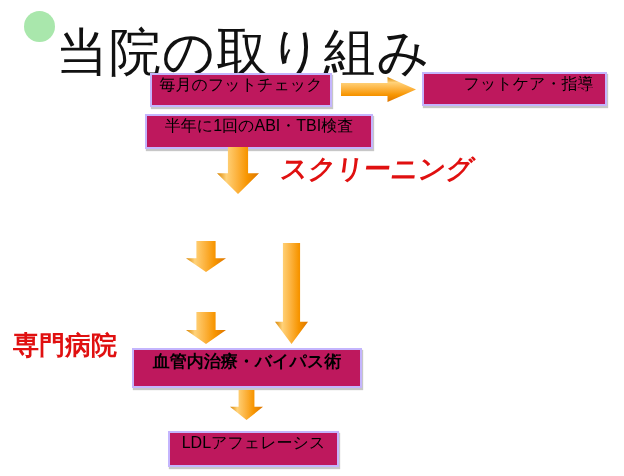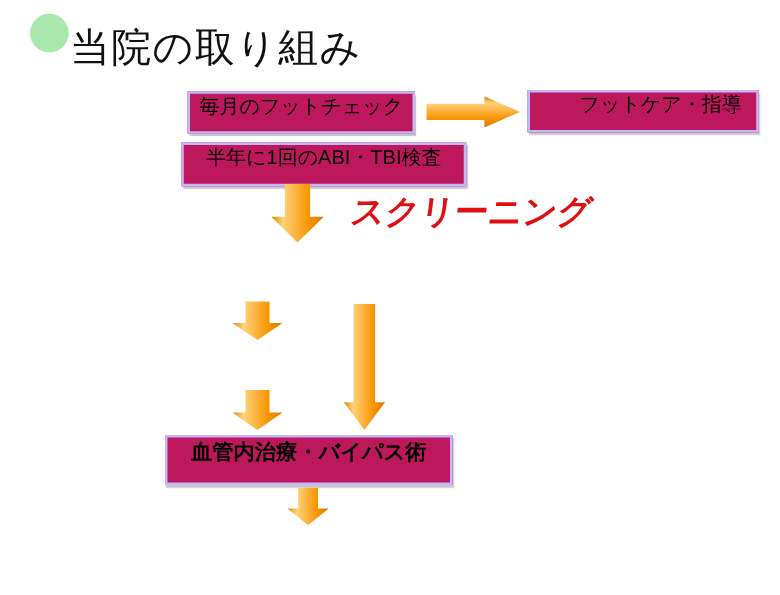--- a/index.html
+++ b/index.html
@@ -6,21 +6,21 @@
   .slide{
     position:relative;width:624px;height:476px;background:#ffffff;overflow:hidden;
     font-family:"Liberation Sans","DejaVu Sans",sans-serif;color:#000;
   }
   
   .bullet{
     position:absolute;left:24px;top:11px;width:31px;height:31px;border-radius:50%;
     background:#a9e7ac;
   }
   .title{
-    position:absolute;left:56px;top:-7px;font-size:32px;line-height:48px;
+    position:absolute;left:56px;top:-7px;font-size:52px;line-height:48px;
     color:#111;letter-spacing:1px;white-space:nowrap;font-weight:400;
   }
   
   .fbox{
     position:absolute;background:#be185d;border:2px solid #c4b5fd;
     display:flex;align-items:flex-start;justify-content:center;
     font-size:16px;white-space:nowrap;box-shadow:1px 2px 1px rgba(0,0,0,0.22);
   }
   #box-monthly {left:150px;top:73px; width:178px;height:30px;}
   #box-footcare{left:422px;top:72px; width:153px;height:30px;padding-left:28px;}
@@ -75,22 +75,26 @@
   <div class="red-label" id="screening">スクリーニング</div>
 
 
   <div class="arrow arrow-down short" id="arrow-echo-drug"></div>
   <div class="arrow arrow-down long" id="arrow-long"></div>
 
 
   <div class="arrow arrow-down short" id="arrow-drug-endo"></div>
 
   <div class="red-label" id="referral">
+    <div>専門病院</div>
   </div>
 
   <div class="fbox" id="box-endo">
     <span>血管内治療・バイパス術</span>
   </div>
 
   <div class="arrow arrow-down short" id="arrow-endo-ldl"></div>
 
+  <div class="fbox" id="box-ldl">
+    <span>LDLアフェレーシス</span>
+  </div>
 
 </div>
 
 </body></html>

